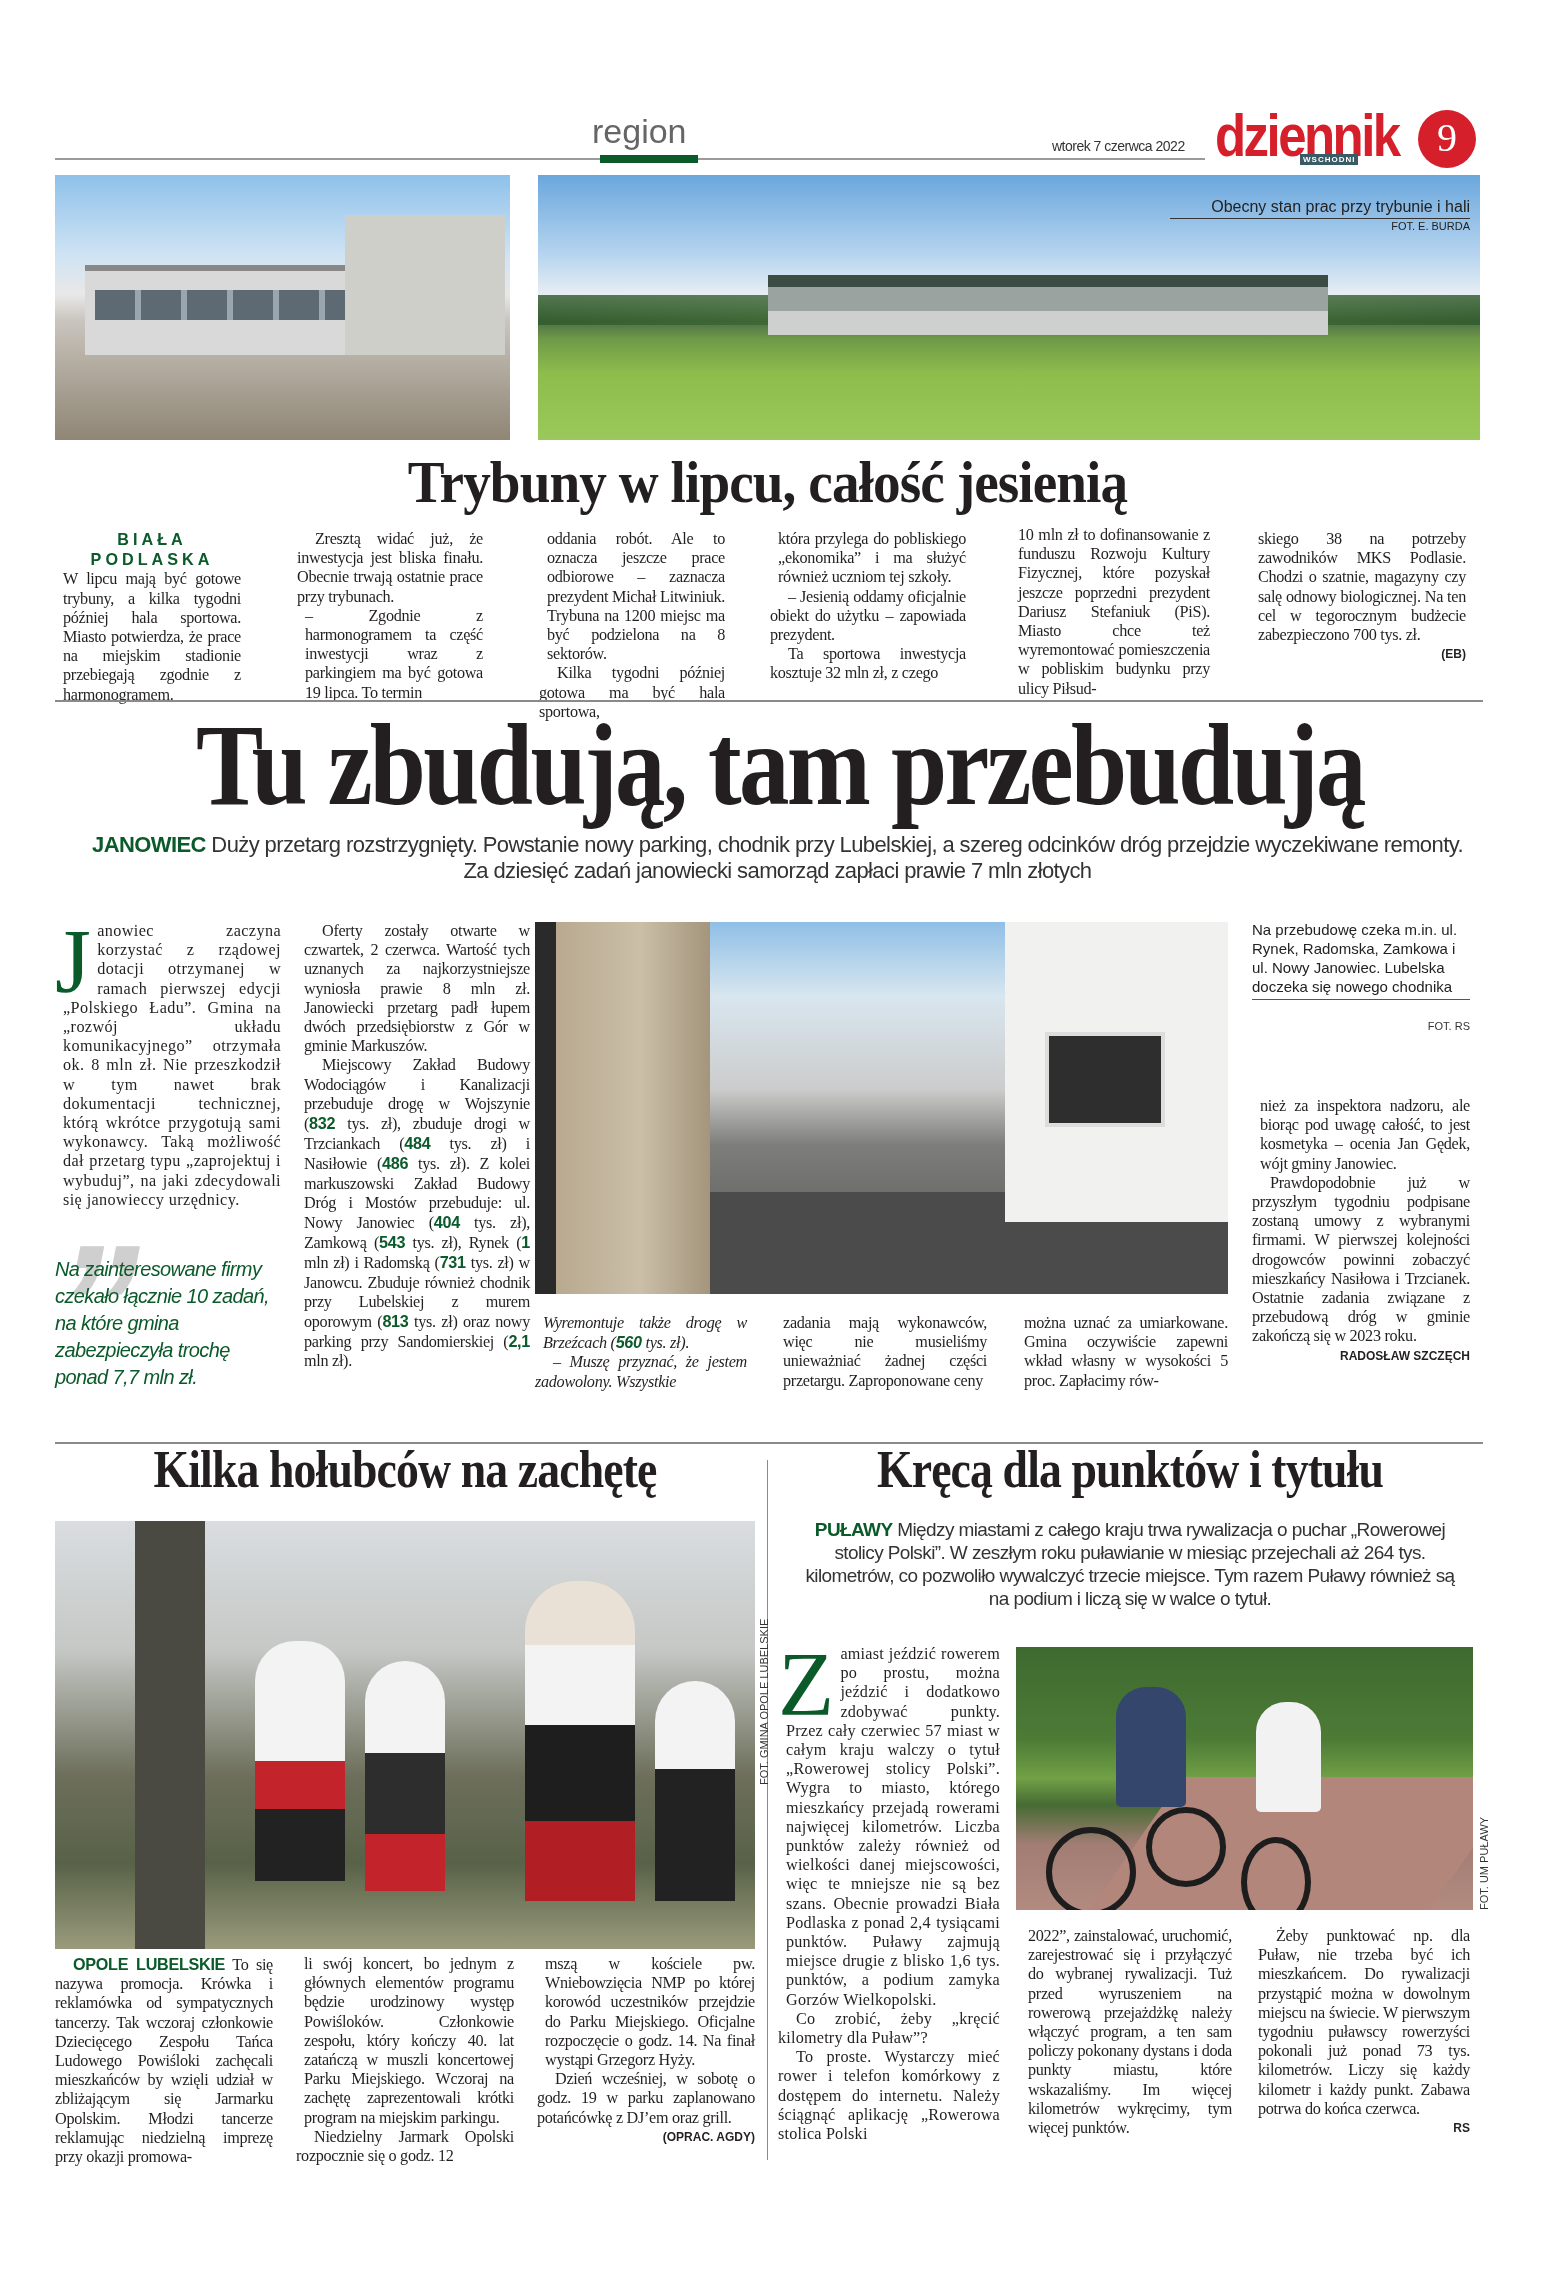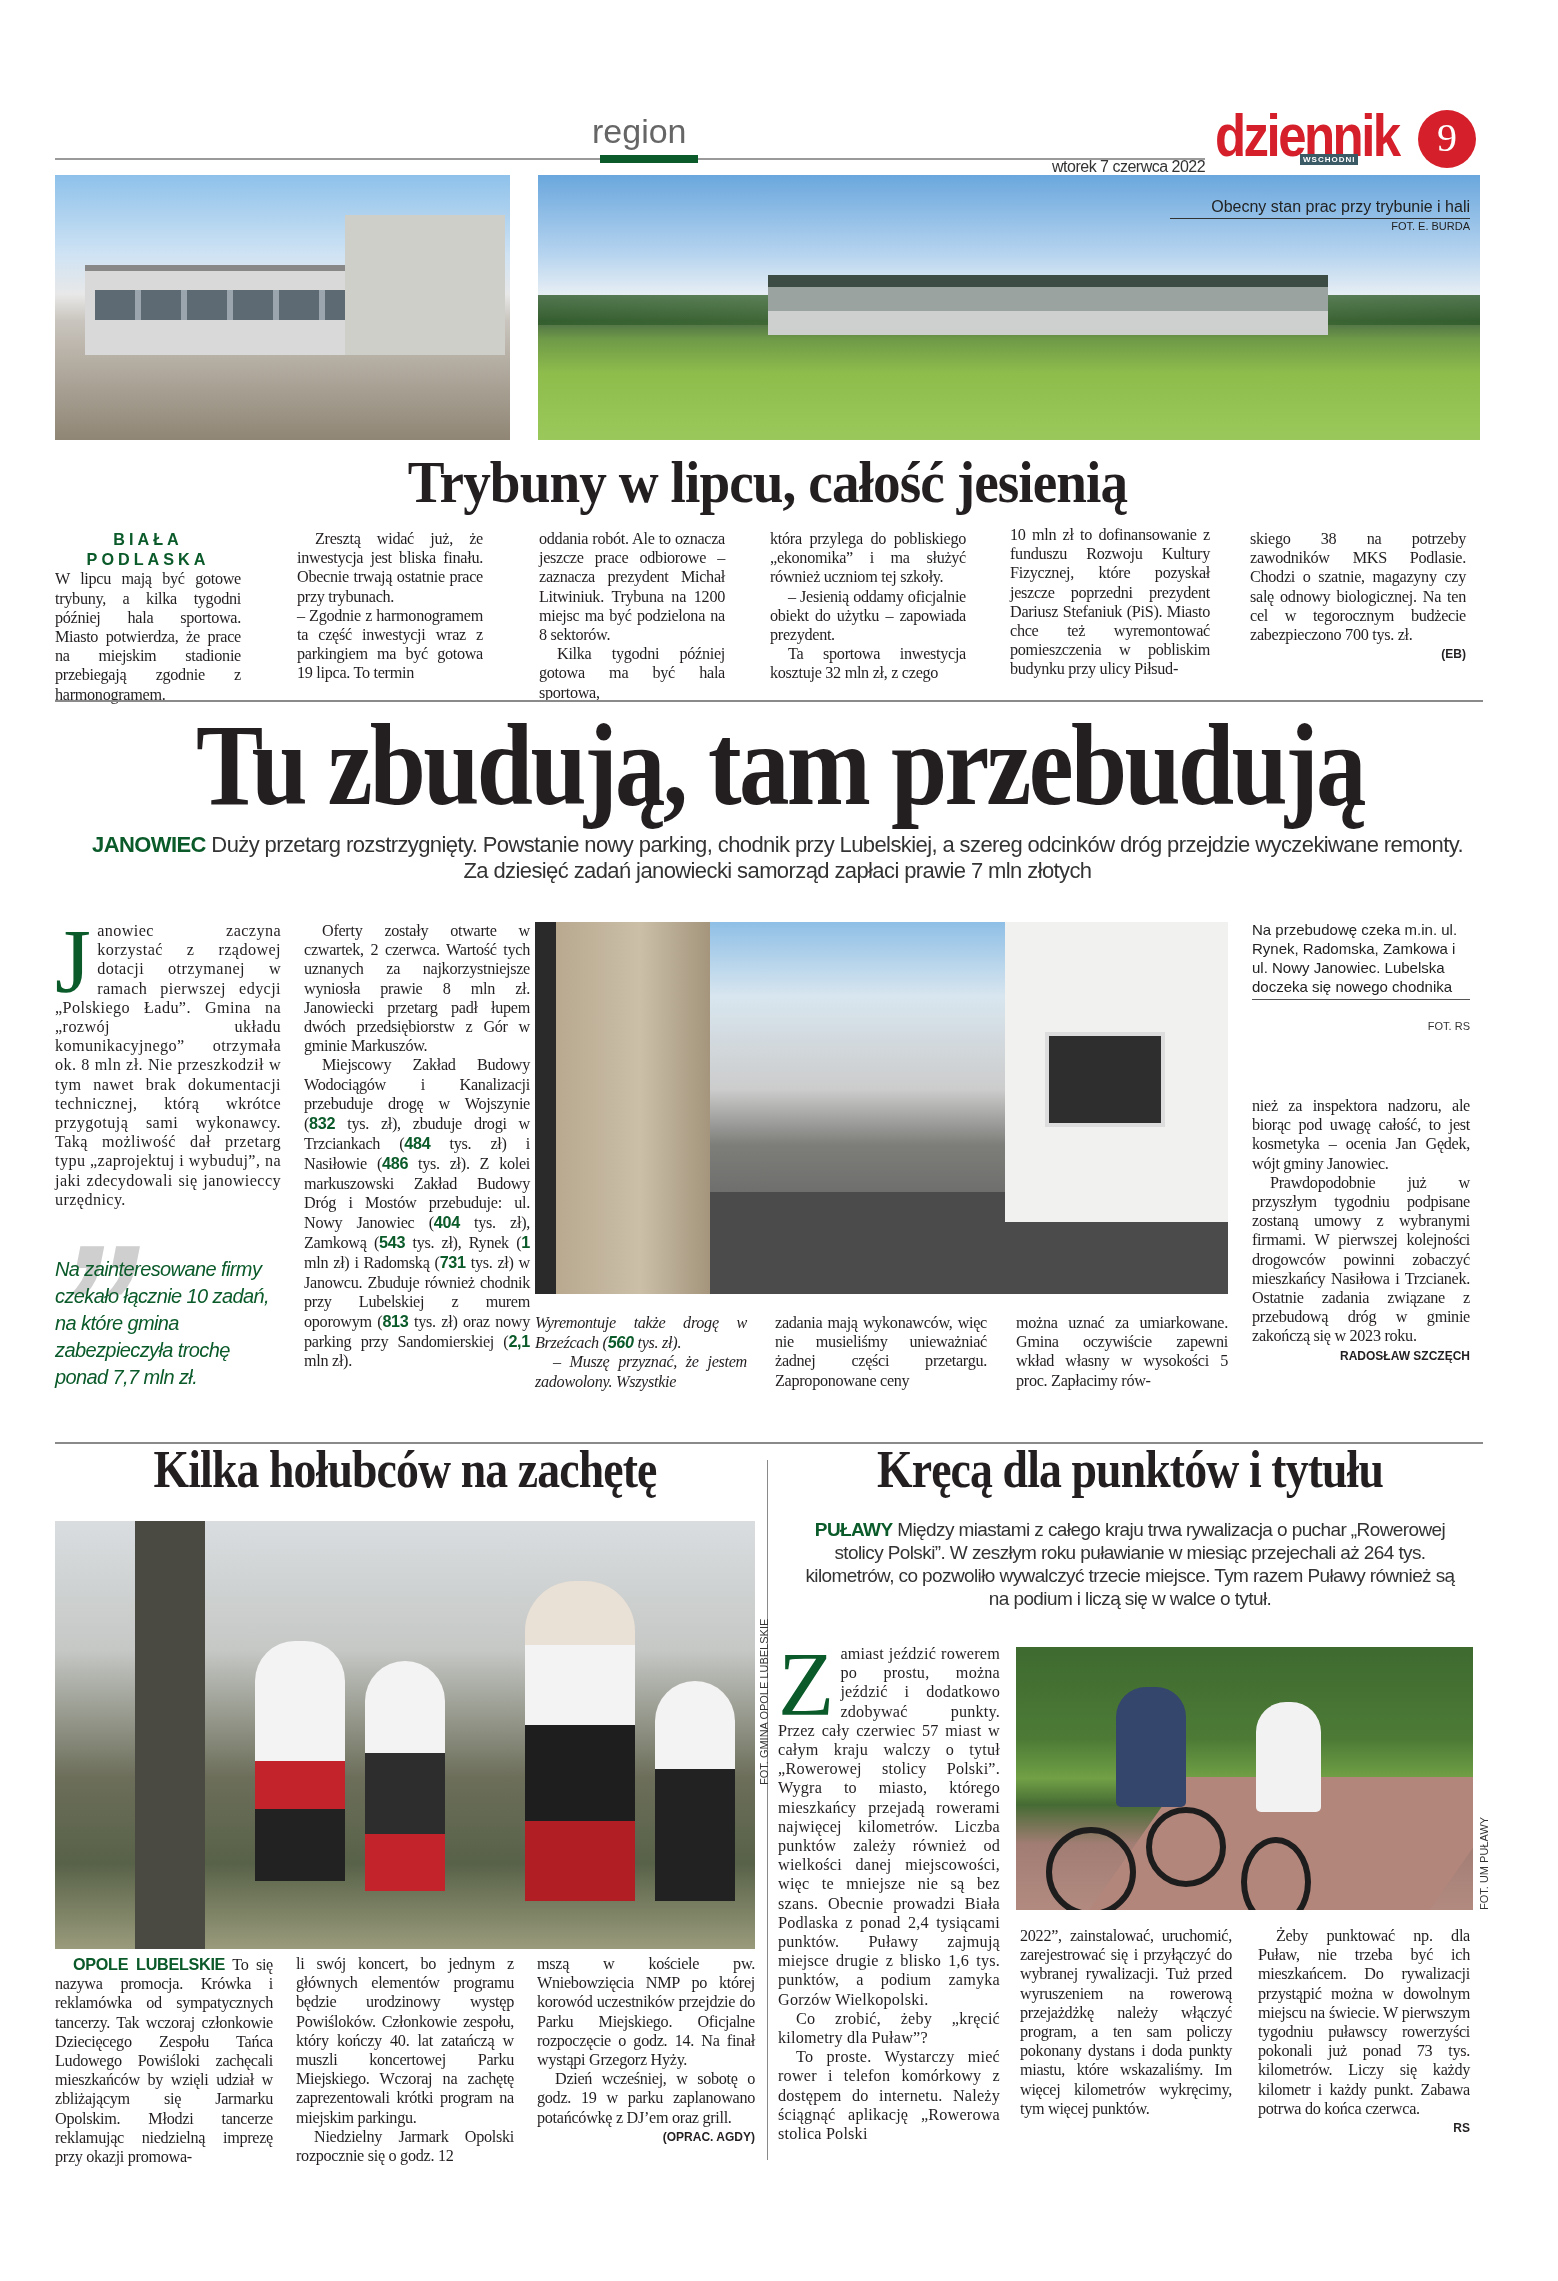--- a/index.html
+++ b/index.html
@@ -4,21 +4,21 @@
 <style>
   * { box-sizing: border-box; margin: 0; padding: 0; }
   html, body { width: 1558px; height: 2281px; background: #fff; overflow: hidden; }
   body { position: relative; font-family: "Liberation Serif", "DejaVu Serif", serif; color: #231f20; }
   .abs { position: absolute; }
 
   
   .section-label { left: 592px; top: 112px; font-family: "Liberation Sans", sans-serif; font-size: 34px; color: #666; font-weight: 300; letter-spacing: 0px; }
   .header-rule { left: 55px; top: 158px; width: 1150px; height: 2px; background: #9a9a9a; }
   .section-bar { left: 600px; top: 155px; width: 98px; height: 8px; background: #0a5a2a; }
-  .date { left: 1052px; top: 138px; font-family: "Liberation Sans", sans-serif; font-size: 16px; color: #333; letter-spacing: -0.5px; margin-top: 20px; }
+  .date { left: 1052px; top: 138px; font-family: "Liberation Sans", sans-serif; font-size: 14px; color: #333; letter-spacing: -0.5px; }
   .logo { left: 1215px; top: 108px; width: 190px; height: 62px; }
   .logo-text { font-family: "Liberation Sans", sans-serif; font-weight: 700; font-size: 60px; color: #d51f2a; line-height: 56px; letter-spacing: -3px; transform: scaleX(0.85); transform-origin: left; }
   .logo-sub { position: absolute; left: 85px; top: 46px; background: #3a5a66; color: #fff; font-family: "Liberation Sans", sans-serif; font-size: 8px; font-weight: 700; letter-spacing: 1px; padding: 1px 3px; }
   .page-num { left: 1418px; top: 110px; width: 58px; height: 58px; border-radius: 50%; background: #d51f2a; color: #fff; font-size: 40px; text-align: center; line-height: 56px; font-family: "Liberation Serif", serif; }
 
   
   .photo { overflow: hidden; }
   .ph-build { left: 55px; top: 175px; width: 455px; height: 265px;
     background: linear-gradient(180deg, #8ec1ea 0%, #cfe3f4 30%, #e8e8e8 45%, #c9c5be 55%, #b5aea3 70%, #8f8675 100%); }
   .ph-build .b1 { position:absolute; left:30px; top:90px; width:270px; height:90px; background:#d9d9d9; border-top:6px solid #888; }
@@ -65,21 +65,21 @@
 
   
   .lead { font-family: "Liberation Sans", sans-serif; font-size: 22px; line-height: 26px; color: #333; text-align: center; letter-spacing: -0.6px; }
   .lead .kicker { font-weight: 700; color: #0a5a2a; }
   .lead2 { left: 90px; top: 832px; width: 1375px; }
   .lead4 { left: 800px; top: 1518px; width: 660px; font-size: 19px; line-height: 23px; }
 
   
   .col { font-size: 16.2px; line-height: 19.2px; text-align: justify; hyphens: manual; letter-spacing: -0.3px; }
   .col p { text-indent: 18px; }
-  .col p.noind { text-indent: 0; }
+  .col p.noind { text-indent: 0; margin-left: 8px; }
   .dateline { font-family: "Liberation Sans", sans-serif; font-weight: 700; color: #0a5a2a; }
   .sp { letter-spacing: 4px; }
   .num { font-family: "Liberation Sans", sans-serif; font-weight: 700; color: #0a5a2a; }
   .sig { font-family: "Liberation Sans", sans-serif; font-weight: 700; font-size: 12px; text-align: right; letter-spacing: 0; }
 
   .dropcap { float: left; font-size: 92px; line-height: 74px; color: #0a5a2a; margin: 2px 6px 0 0; font-family: "Liberation Serif", serif; }
   .quote { left: 55px; top: 1256px; width: 225px; font-family: "Liberation Sans", sans-serif; font-style: italic; font-size: 20px; line-height: 27px; color: #0a5a2a; letter-spacing: -0.6px; }
   .quote-mark { left: 55px; top: 1230px; font-size: 170px; line-height: 150px; color: #cfcfcf; font-family: "Liberation Sans", sans-serif; font-weight: 700; font-style: italic; }
 
   .caption-street { left: 1252px; top: 920px; width: 218px; font-family: "Liberation Sans", sans-serif; font-size: 15px; line-height: 19px; color: #222; border-bottom: 1px solid #555; padding-bottom: 3px; }

